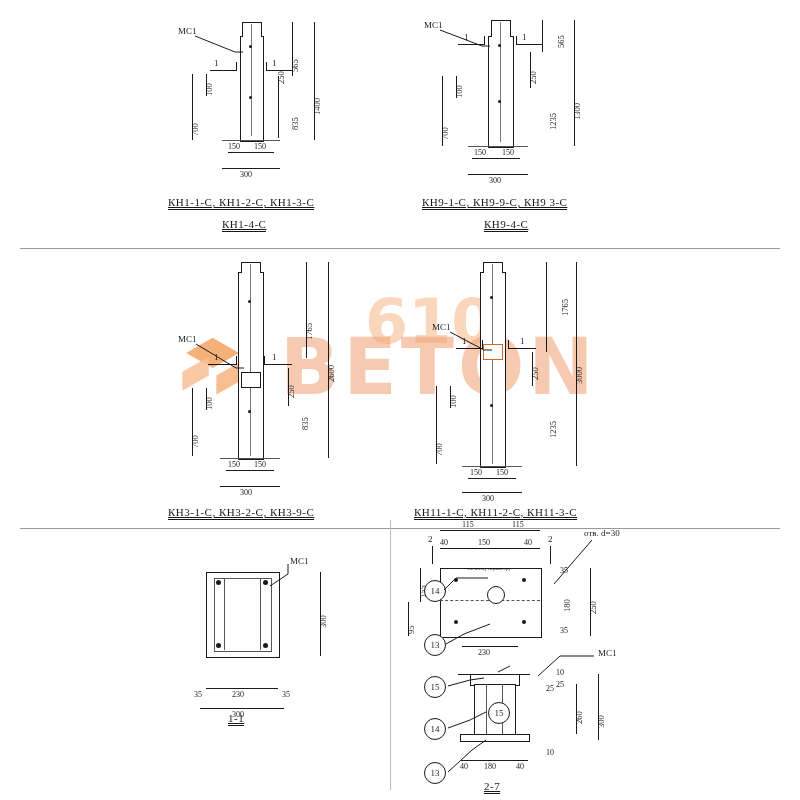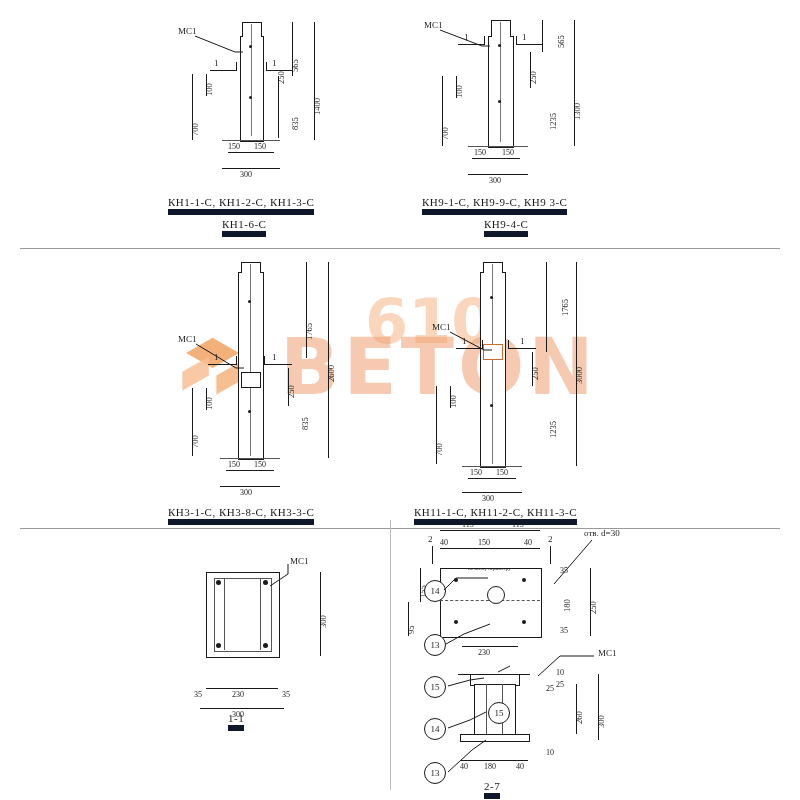--- a/index.html
+++ b/index.html
@@ -19,21 +19,21 @@
   
   .ln{position:absolute;background:#1a1a1a;}
   .h{height:1px;}
   .v{width:1px;}
   .dash-h{position:absolute;height:0;border-top:1px dashed #555;}
   .txt{position:absolute;font-size:9px;white-space:nowrap;font-family:"Liberation Serif",serif;}
   .txt-s{position:absolute;font-size:8px;white-space:nowrap;font-family:"Liberation Serif",serif;}
   .vtxt{position:absolute;font-size:8.5px;white-space:nowrap;
         transform-origin:0 0;transform:rotate(-90deg);font-family:"Liberation Serif",serif;}
   .cap{position:absolute;font-size:11px;white-space:nowrap;letter-spacing:.5px;}
-  .capu{border-bottom:6px solid #0f172a;padding-bottom:1px;}
+  .capu{border-bottom:1px solid #0f172a;padding-bottom:1px;text-decoration:underline;}
   .col{position:absolute;border:1px solid #1a1a1a;background:#fff;}
   .dot{position:absolute;border-radius:50%;background:#1a1a1a;}
   .circ{position:absolute;border:1px solid #1a1a1a;border-radius:50%;background:#fff;
         font-size:9px;text-align:center;}
   .sep{position:absolute;height:0;border-top:1px solid #999;}
   svg{position:absolute;left:0;top:0;overflow:visible;}
 </style>
 </head>
 <body>
 
@@ -83,21 +83,21 @@
     <div class="vtxt" style="left:190px;top:136px;">700</div>
 
     <div class="ln h" style="left:228px;top:152px;width:46px;"></div>
     <div class="txt-s" style="left:228px;top:142px;">150</div>
     <div class="txt-s" style="left:254px;top:142px;">150</div>
     <div class="ln h" style="left:222px;top:168px;width:58px;"></div>
     <div class="txt-s" style="left:240px;top:170px;">300</div>
     <div class="ln h" style="left:222px;top:140px;width:58px;background:#555;"></div>
 
     <div class="cap capu" style="left:168px;top:196px;">КН1-1-С, КН1-2-С, КН1-3-С</div>
-    <div class="cap capu" style="left:222px;top:218px;">КН1-6-С</div>
+    <div class="cap capu" style="left:222px;top:218px;">КН1-4-С</div>
   </div>
 
   <div>
     <div class="col" style="left:488px;top:36px;width:24px;height:110px;"></div>
     <div class="col" style="left:491px;top:20px;width:18px;height:16px;border-bottom:none;"></div>
     <div class="ln v" style="left:500px;top:22px;height:120px;background:#777;"></div>
     <div class="dot" style="left:498px;top:44px;width:3px;height:3px;"></div>
     <div class="dot" style="left:498px;top:100px;width:3px;height:3px;"></div>
     <div class="txt" style="left:424px;top:20px;">МС1</div>
     <svg width="110" height="40" style="left:440px;top:24px;">
@@ -159,21 +159,21 @@
     <div class="ln v" style="left:206px;top:388px;height:22px;"></div>
     <div class="vtxt" style="left:204px;top:410px;">100</div>
     <div class="ln v" style="left:192px;top:388px;height:68px;"></div>
     <div class="vtxt" style="left:190px;top:448px;">700</div>
     <div class="ln h" style="left:226px;top:470px;width:48px;"></div>
     <div class="txt-s" style="left:228px;top:460px;">150</div>
     <div class="txt-s" style="left:254px;top:460px;">150</div>
     <div class="ln h" style="left:220px;top:486px;width:60px;"></div>
     <div class="txt-s" style="left:240px;top:488px;">300</div>
     <div class="ln h" style="left:220px;top:458px;width:60px;background:#555;"></div>
-    <div class="cap capu" style="left:168px;top:506px;">КН3-1-С, КН3-8-С, КН3-3-С</div>
+    <div class="cap capu" style="left:168px;top:506px;">КН3-1-С, КН3-2-С, КН3-9-С</div>
   </div>
 
   <div>
     <div class="col" style="left:480px;top:272px;width:24px;height:194px;"></div>
     <div class="col" style="left:483px;top:262px;width:18px;height:10px;border-bottom:none;"></div>
     <div class="ln v" style="left:492px;top:264px;height:200px;background:#777;"></div>
     <div class="dot" style="left:490px;top:296px;width:3px;height:3px;"></div>
     <div class="dot" style="left:490px;top:404px;width:3px;height:3px;"></div>
     <div class="col" style="left:483px;top:344px;width:18px;height:14px;border-color:#d06a2a;"></div>
     <div class="txt" style="left:432px;top:322px;">МС1</div>

